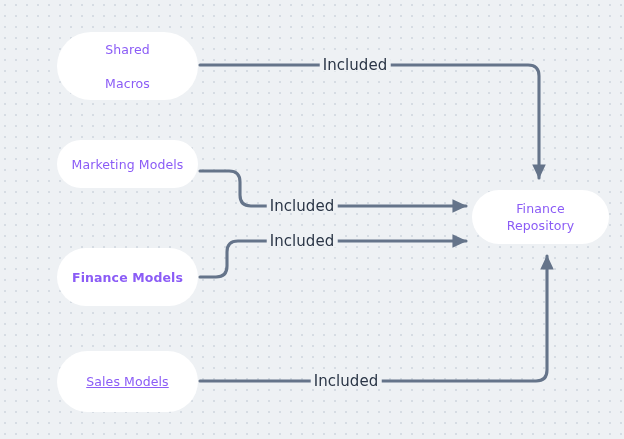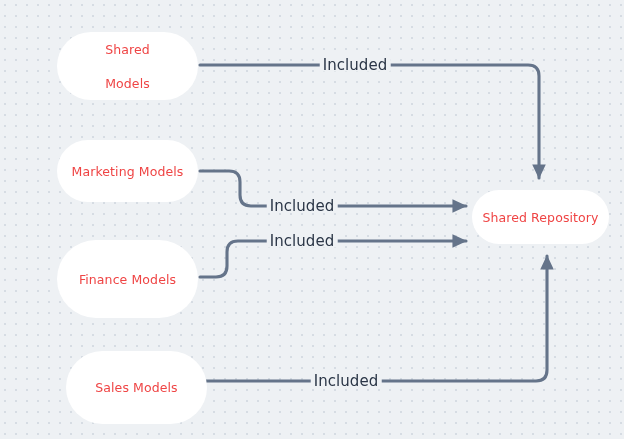--- a/index.html
+++ b/index.html
@@ -26,21 +26,21 @@
     height: 439px;
   }
   .node {
     position: absolute;
     background: #ffffff;
     border-radius: 999px;
     display: flex;
     align-items: center;
     justify-content: center;
     text-align: center;
-    color: #ef4444;
+    color: #8b5cf6;
     font-size: 12.5px;
     line-height: 17px;
     letter-spacing: 0.1px;
     box-sizing: border-box;
     padding: 4px 10px;
     z-index: 3;
   }
   .edge-label {
     position: absolute;
     z-index: 4;
@@ -72,38 +72,38 @@
 
     <path d="M 200 277 L 216 277 Q 227 277 227 266 L 227 252 Q 227 241 238 241 L 466 241" fill="none" stroke="#65748a" stroke-width="3.1" stroke-linecap="round" marker-end="url(#arrow)"></path>
 
     <path d="M 200 381 L 536 381 Q 547 381 547 370 L 547 256" fill="none" stroke="#65748a" stroke-width="3.1" stroke-linecap="round" marker-end="url(#arrow)"></path>
   </svg>
 
   <div class="node" style="left:57px; top:32px; width:141px; height:68px;">
     <span>
       <span>Shared</span><br>
       <br>
-      <span>Models</span>
+      <span>Macros</span>
     </span>
   </div>
 
-  <div class="node" style="left:57px; top:140px; width:141px; height:62px;">
+  <div class="node" style="left:57px; top:140px; width:141px; height:48px;">
     <span>Marketing Models</span>
   </div>
 
-  <div class="node" style="left:57px; top:240px; width:141px; height:78px;">
+  <div class="node" style="left:57px; top:248px; width:141px; height:58px;font-weight:bold;">
     <span>Finance Models</span>
   </div>
 
-  <div class="node" style="left:66px; top:351px; width:141px; height:73px;">
+  <div class="node" style="left:57px; top:351px; width:141px; height:61px;text-decoration:underline;">
     <span>Sales Models</span>
   </div>
 
   <div class="node" style="left:472px; top:190px; width:137px; height:54px;">
-    <span>Shared Repository</span>
+    <span>Finance Repository</span>
   </div>
 
   <div class="edge-label" style="left:355px; top:65px;">Included</div>
 
   <div class="edge-label" style="left:302px; top:206px;">Included</div>
 
   <div class="edge-label" style="left:302px; top:241px;">Included</div>
 
   <div class="edge-label" style="left:346px; top:381px;">Included</div>
 

